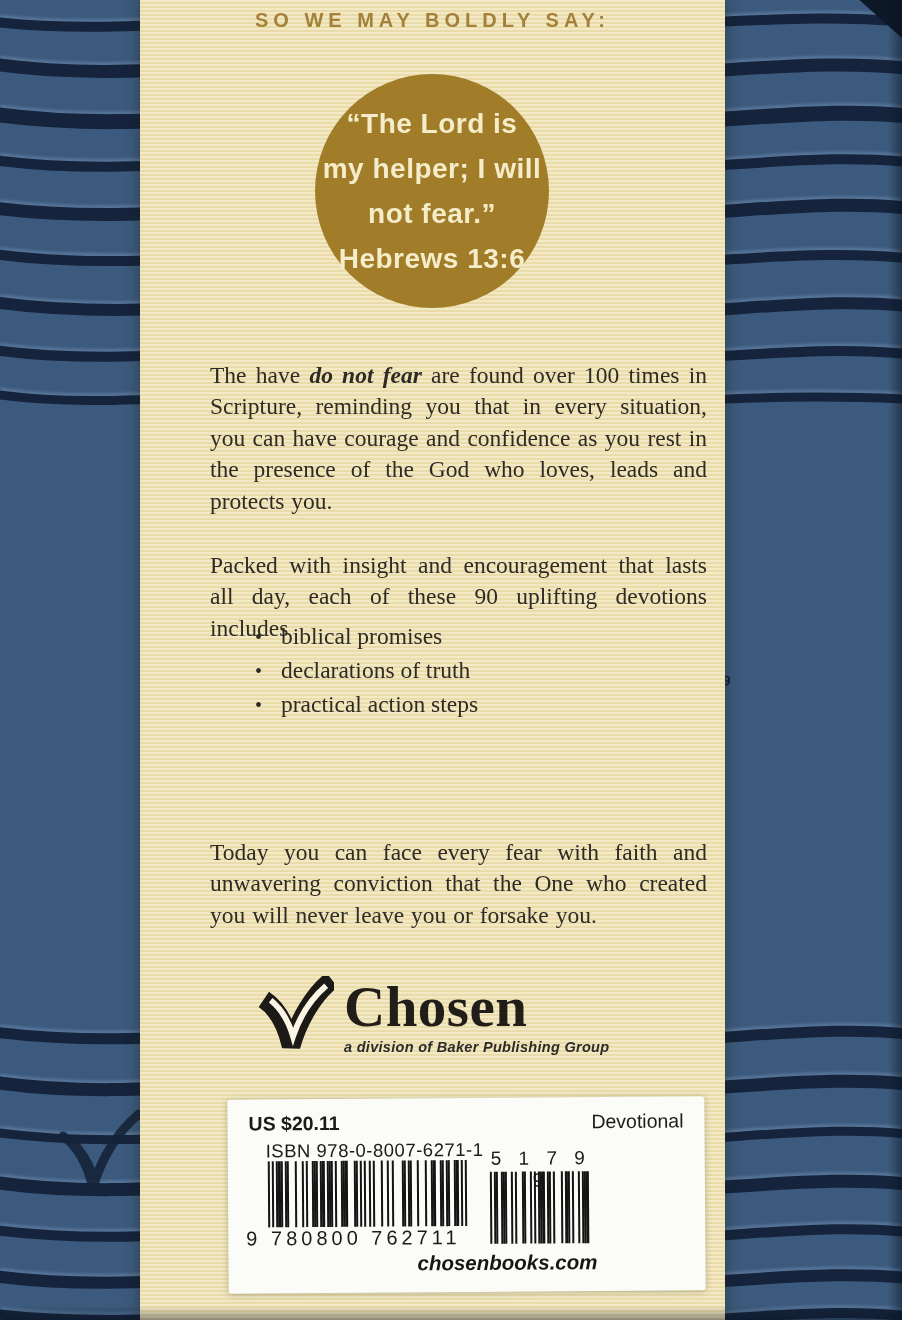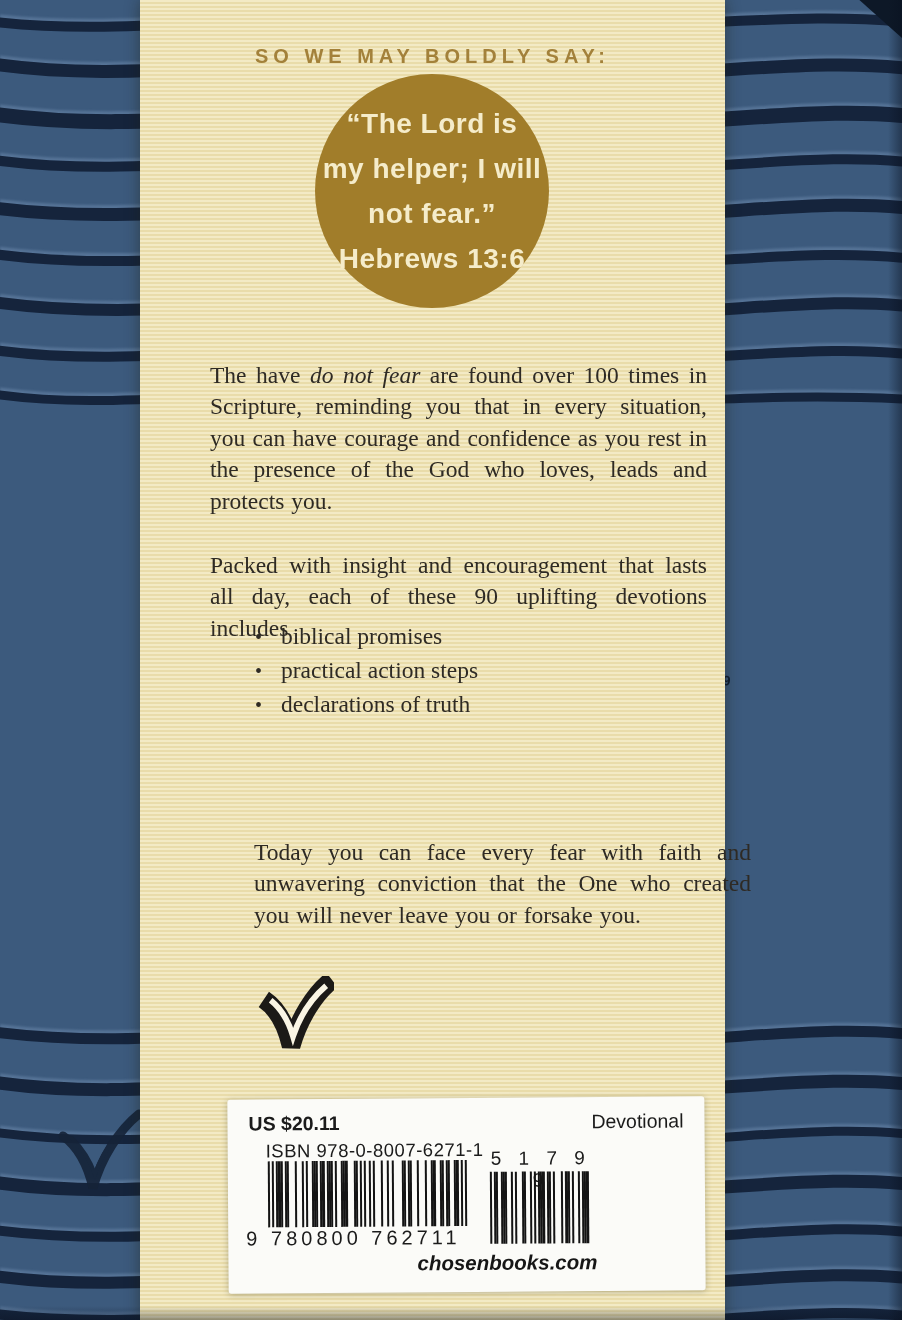--- a/index.html
+++ b/index.html
@@ -25,36 +25,36 @@
 
   
   .label{
     position:absolute;left:140px;top:0;width:585px;height:1320px;
     background:repeating-linear-gradient(180deg,
       #f3eac5 0px,#f3eac5 2px,#e9dcaa 2px,#e9dcaa 4px);
     box-shadow:0 0 14px rgba(30,30,15,.45);
   }
   .cover-header{
     position:absolute;top:9px;left:0;width:100%;text-align:center;
-    font-size:20px;font-weight:bold;letter-spacing:5px;color:#a3813a;margin-top:36px;
+    font-size:20px;font-weight:bold;letter-spacing:5px;color:#a3813a;
   }
   .verse-circle{
     position:absolute;left:175px;top:74px;width:234px;height:234px;
     border-radius:50%;background:#a17d2a;
     display:flex;flex-direction:column;justify-content:center;align-items:center;
     text-align:center;color:#f5ecca;font-weight:bold;font-size:28px;line-height:45px;
     letter-spacing:.5px;
   }
   .para{
     position:absolute;left:70px;width:497px;
     font-family:"Liberation Serif",serif;font-size:23.5px;line-height:31.5px;
     color:#2e2a24;text-align:justify;word-spacing:1px;
   }
-  .p1{top:336px;} .p2{top:526px;} .p3{top:813px;margin-left:44px;}
-  .p1 .it{font-style:italic;}
+  .p1{top:336px;} .p2{top:526px;} .p3{top:813px;}
+  .p1 .it{font-style:italic;font-weight:bold;}
   .bullet-list{
     position:absolute;left:115px;top:620px;width:450px;margin:0;padding:0;
     list-style:none;font-family:"Liberation Serif",serif;font-size:23.5px;
     line-height:33px;color:#2e2a24;
   }
   .bullet-list .blt{display:inline-block;width:26px;font-size:20px;}
 
   
   .publisher{position:absolute;left:116px;top:976px;display:flex;align-items:flex-start;}
   .pub-text{margin-left:10px;}
@@ -128,31 +128,35 @@
     <div>not fear.”</div>
     <div>Hebrews 13:6</div>
   </div>
 
   <p class="para p1"><span>The have </span><span class="it">do not fear</span><span> are found over 100 times in Scripture, reminding you that in every situation, you can have courage and confidence as you rest in the presence of the God who loves, leads and protects you.</span></p>
 
   <p class="para p2">Packed with insight and encouragement that lasts all day, each of these 90 uplifting devotions includes</p>
 
   <ul class="bullet-list">
     <li><span class="blt">•</span><span>biblical promises</span></li>
+    <li><span class="blt">•</span><span>declarations of truth</span></li>
     <li><span class="blt">•</span><span style="">practical action steps</span></li>
-    <li><span class="blt">•</span><span>declarations of truth</span></li>
   </ul>
 
   <p class="para p3">Today you can face every fear with faith and unwavering conviction that the One who created you will never leave you or forsake you.</p>
 
   <div class="publisher">
     <svg width="78" height="74" viewBox="0 0 80 76" aria-hidden="true">
       <path d="M8,24 C20,32 30,46 36,72 C44,44 60,18 78,4" fill="none" stroke="#1c1a17" stroke-width="19" stroke-linecap="butt"></path>
       <path d="M15,25 C25,33 33,45 38,62 C45,41 58,22 72,10" fill="none" stroke="#faf5e4" stroke-width="6" stroke-linecap="butt"></path>
     </svg>
+    <div class="pub-text">
+      <div class="pub-name">Chosen</div>
+      <div class="pub-tagline">a division of Baker Publishing Group</div>
+    </div>
   </div>
 
   <div class="price-box">
     <div class="pb-row1">
       <span class="pb-price">US $20.11</span>
       <span class="pb-category">Devotional</span>
     </div>
     <div class="pb-isbn">ISBN 978-0-8007-6271-1</div>
     <div class="barcode bc-main">
         <i style="flex: 0 0 2.1px; height: 100%; background: rgb(20, 20, 20);"></i>

